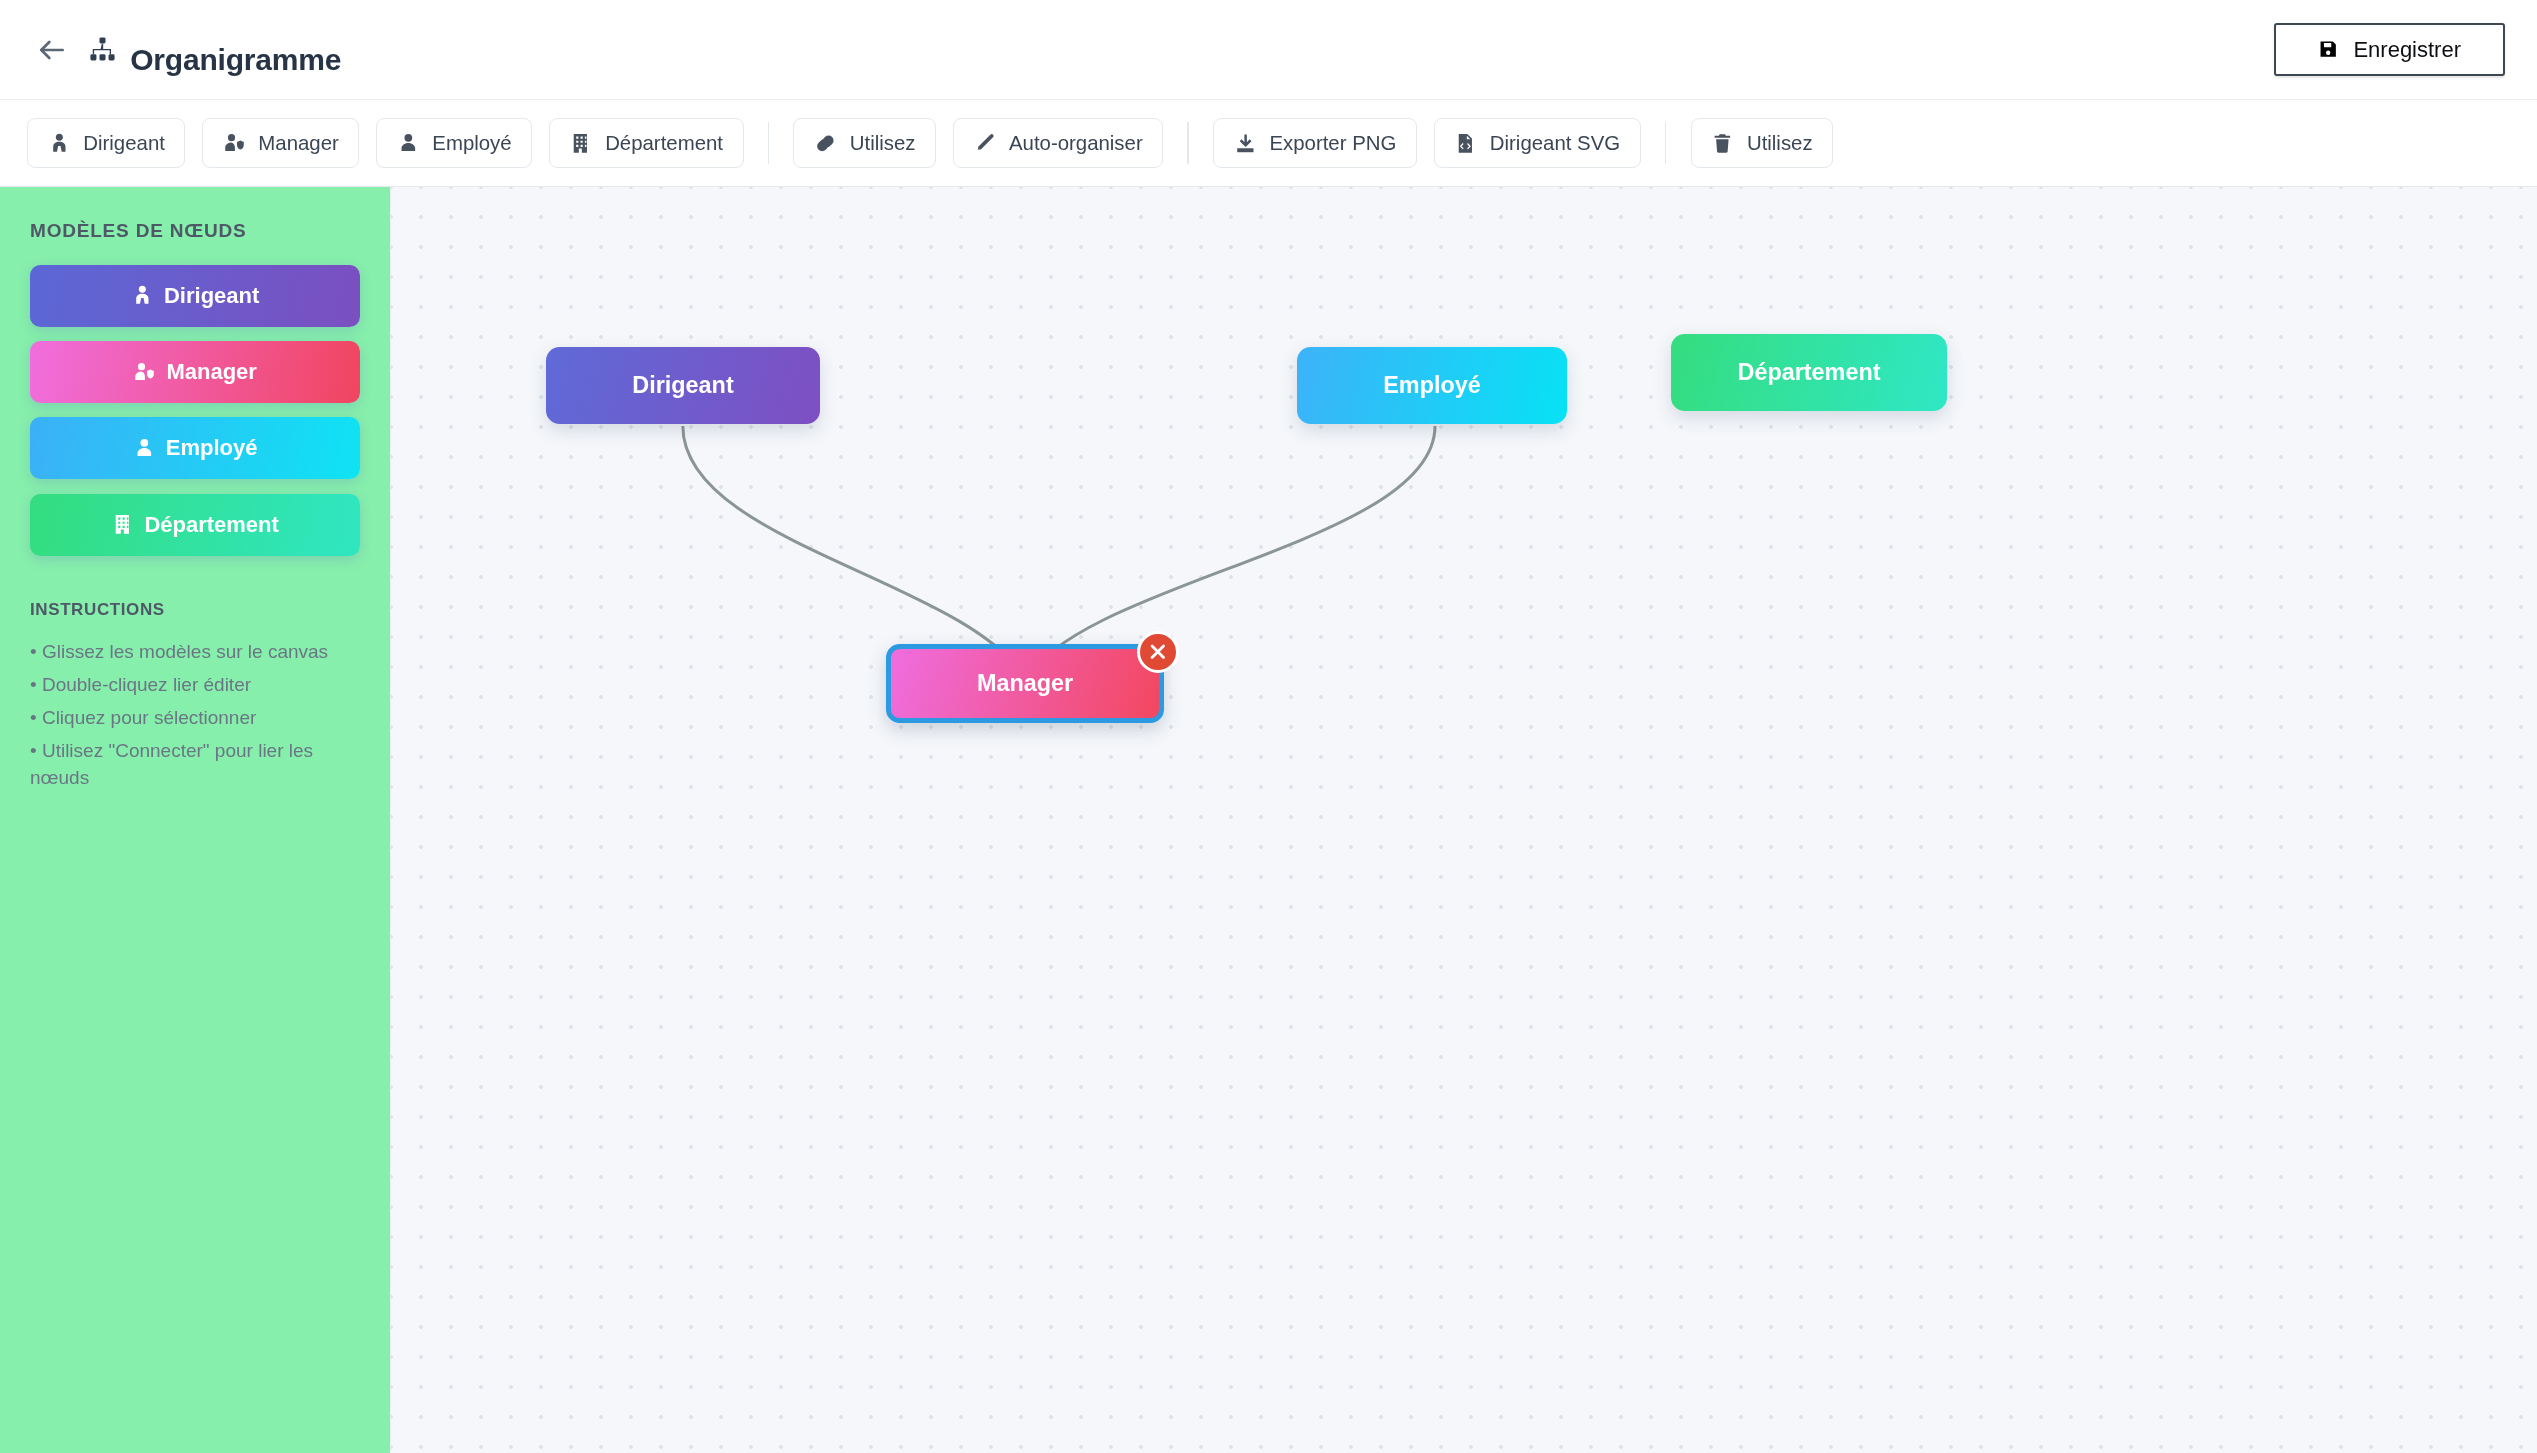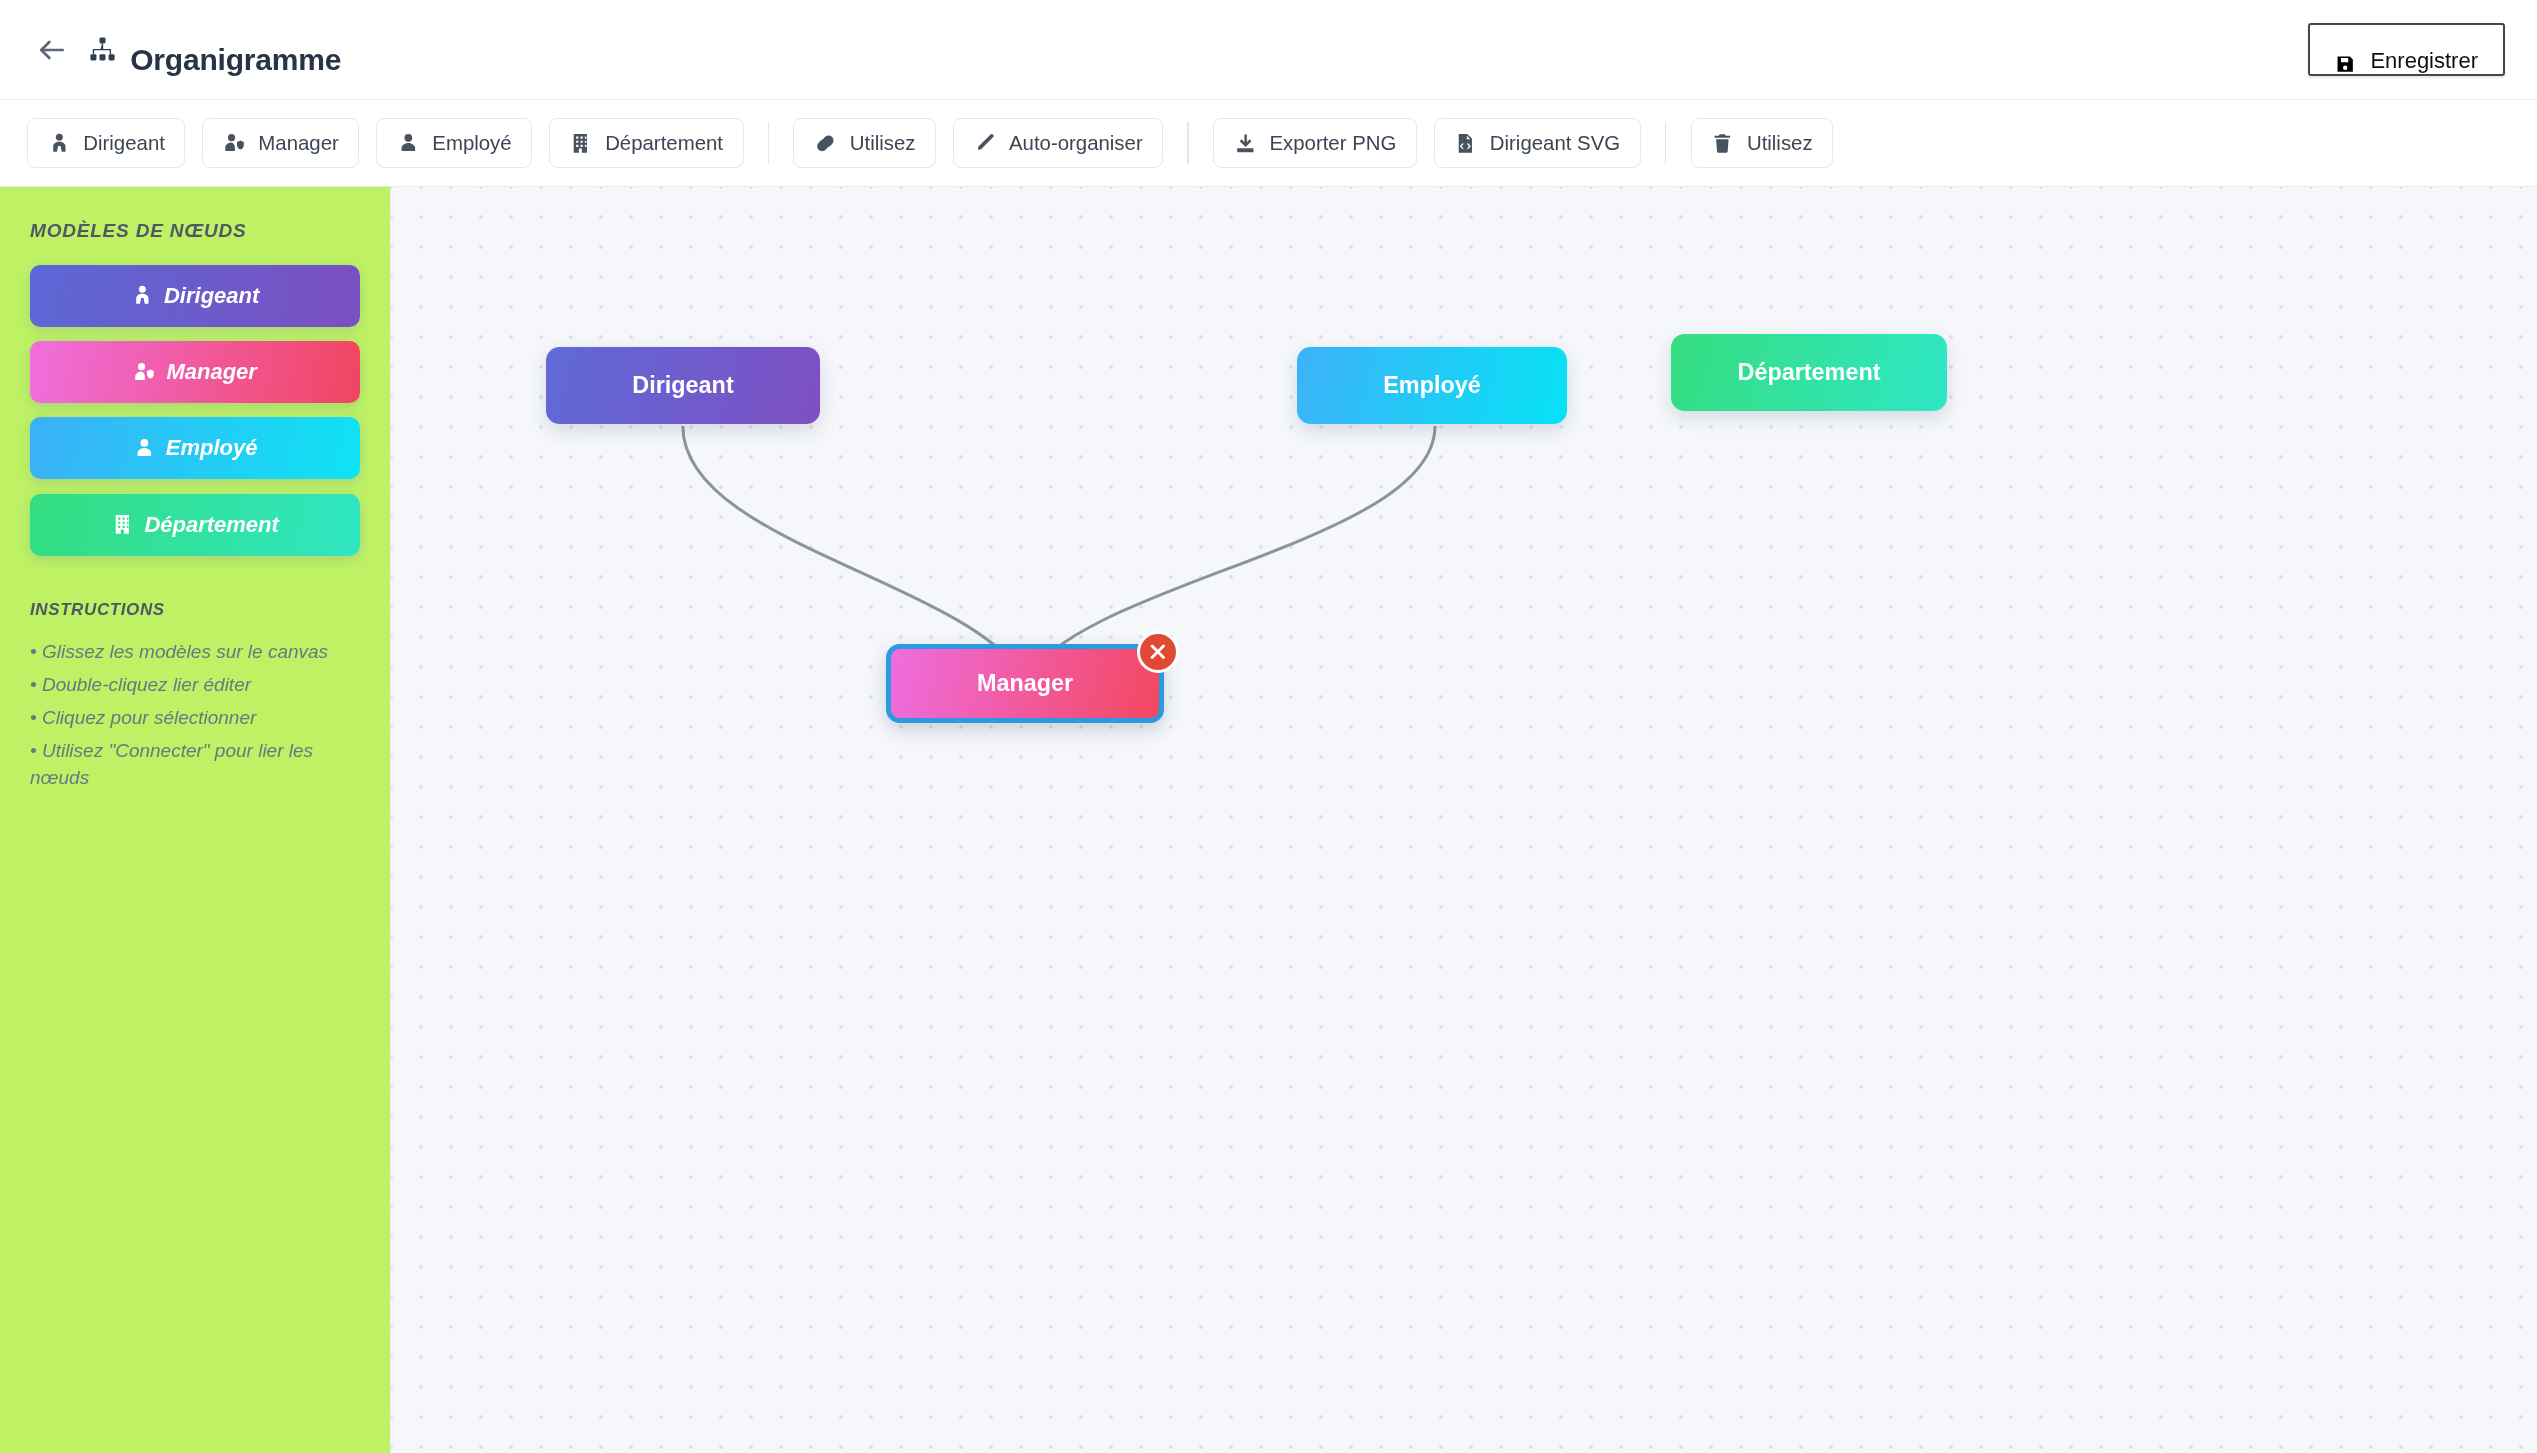--- a/index.html
+++ b/index.html
@@ -60,24 +60,24 @@
     color: #273445;
     letter-spacing: -0.2px;
     white-space: nowrap;
     margin-top: 20px;
   }
 
   .header-spacer { flex: 1 1 auto; }
 
   .save-btn {
     display: inline-flex;
-    align-items: flex-end;
+    align-items: center;
     gap: 15px;
     height: 53px;
-    padding: 0 25px;
+    padding: 0 42px;
     background: #ffffff;
     border: 2.3px solid #3d4853;
     border-radius: 3px;
     font-size: 22px;
     color: #0d0f12;
     cursor: pointer;
     white-space: nowrap;
     box-shadow: 0 1.5px 2.3px rgba(0,0,0,0.10);
   }
   .save-btn svg { width: 20.4px; height: 20.4px; display: block; fill: #000; }
@@ -124,24 +124,23 @@
   .body-row {
     flex: 1 1 auto;
     display: flex;
     min-height: 0;
   }
 
   
   .sidebar {
     width: 391px;
     min-width: 391px;
-    background: #bef264;
+    background: #86efac;
     border-right: 1.5px solid #e8ecf1;
     padding: 33px 30px 0 30px;
-    font-style: italic;
   }
   .side-head {
     font-size: 19px;
     font-weight: bold;
     letter-spacing: 0.8px;
     color: #4e5866;
     margin-bottom: 22.7px;
   }
   .tpl-list { display: flex; flex-direction: column; gap: 14.3px; margin-bottom: 44px; }
   .tpl {

